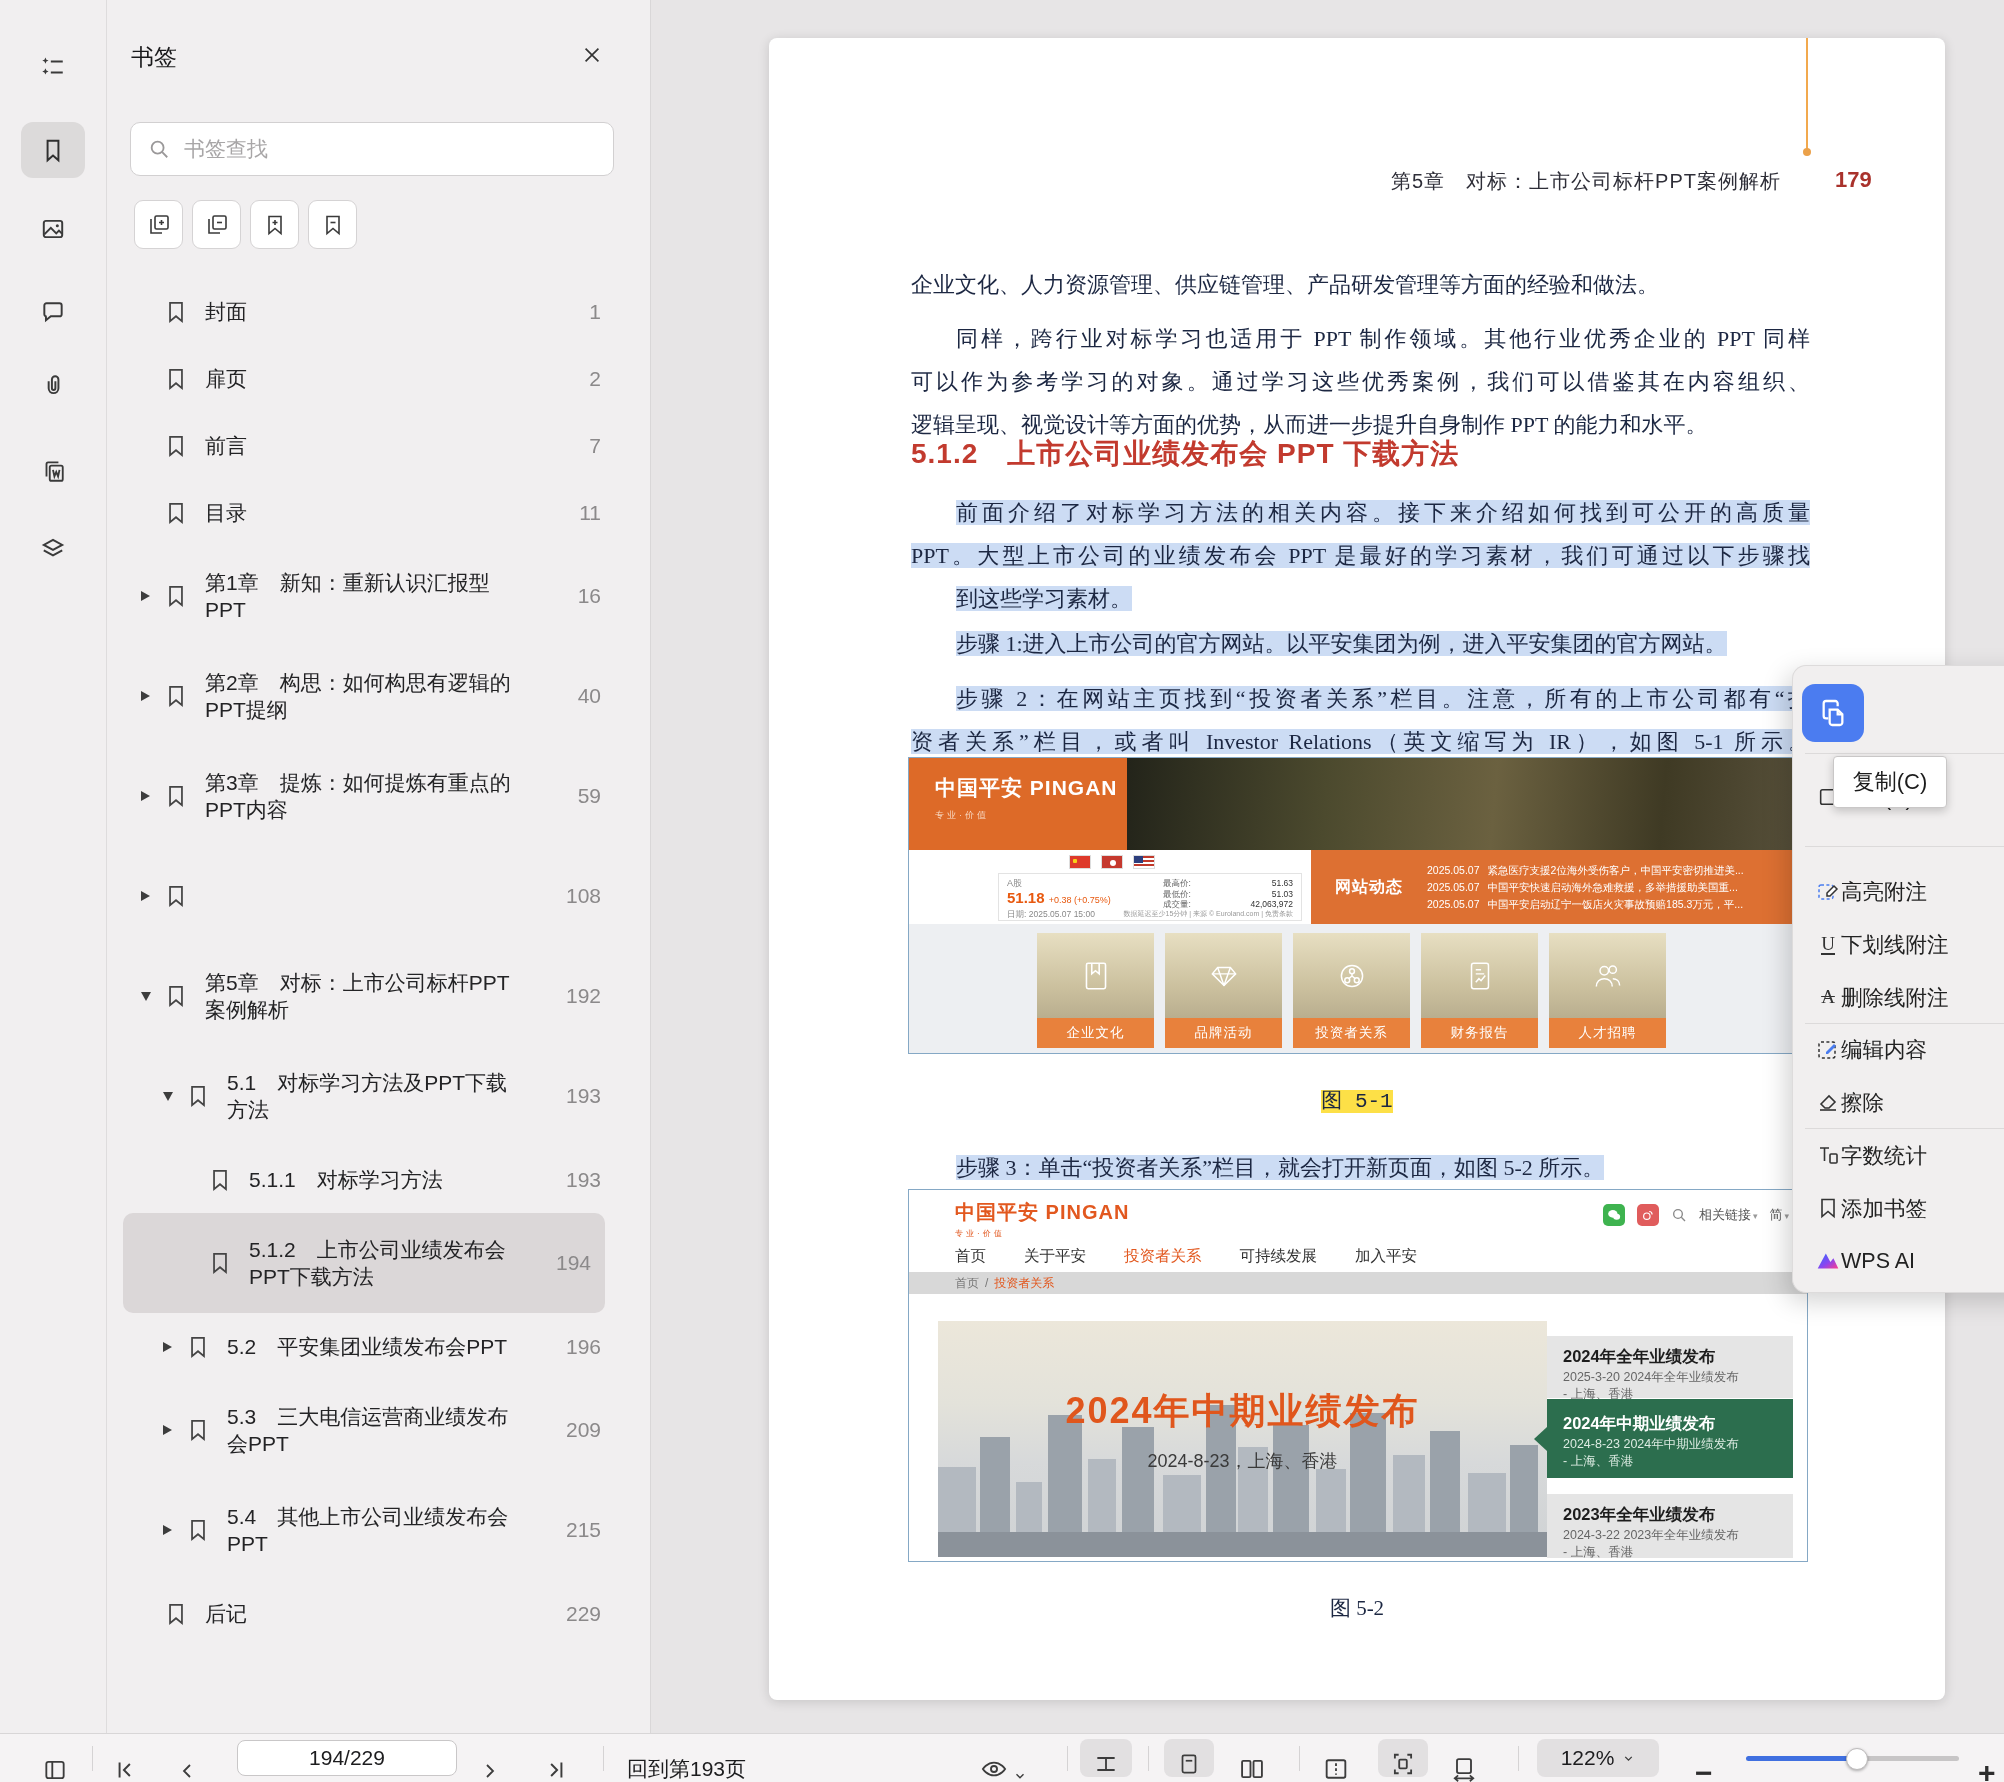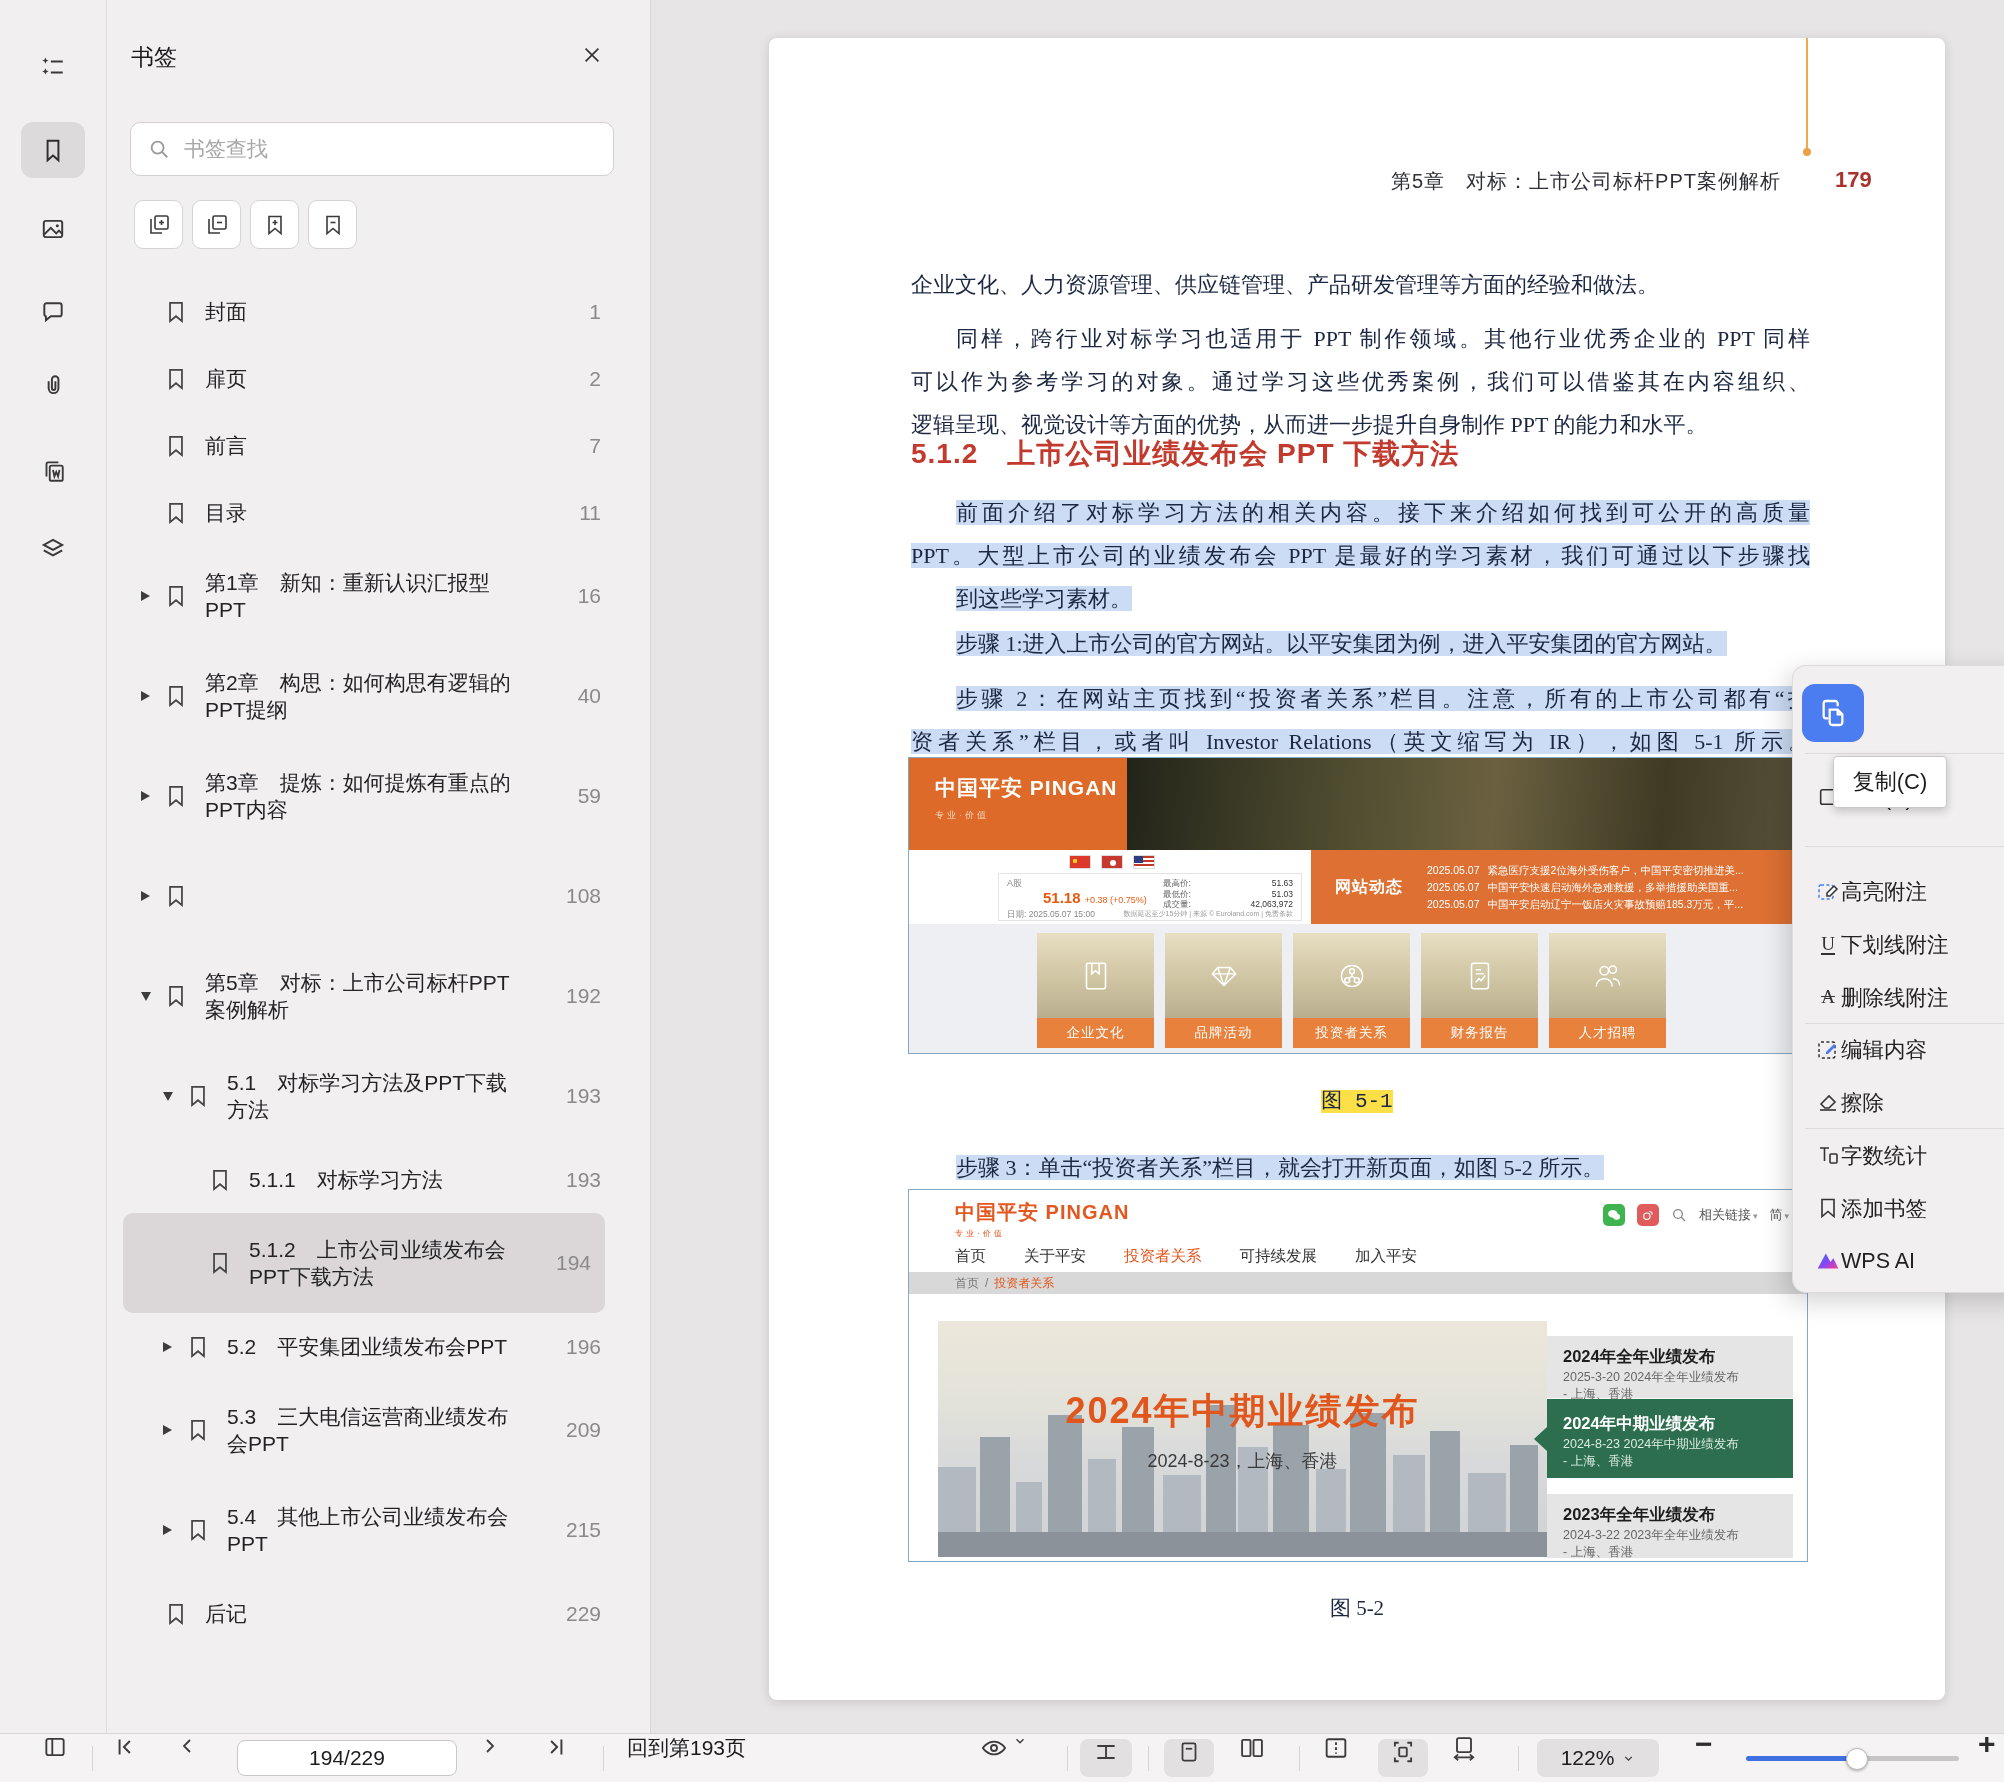--- a/index.html
+++ b/index.html
@@ -63,21 +63,21 @@
   .flag{width:22px;height:14px;border:1px solid #ddd;box-sizing:border-box;position:relative;}
   .flag.cn{background:#de3a2b;}
   .flag.cn::after{content:"";position:absolute;left:3px;top:3px;width:4px;height:4px;background:#f7d117;border-radius:1px;}
   .flag.hk{background:#c5392e;}
   .flag.hk::after{content:"";position:absolute;left:8px;top:4px;width:6px;height:6px;background:#fff;border-radius:50%;}
   .flag.us{background:repeating-linear-gradient(180deg,#c0392b 0 2px,#fff 2px 4px);}
   .flag.us::after{content:"";position:absolute;left:0;top:0;width:9px;height:7px;background:#2c3e7d;}
   .f1-card{position:absolute;left:89px;top:23px;width:304px;height:48px;border:1px solid #e3e3e3;box-sizing:border-box;}
   .f1-cl{position:absolute;left:8px;top:3px;}
   .f1-m{font-size:9px;color:#888;}
-  .f1-price{font-size:15px;font-weight:bold;color:#e8590f;line-height:15px;margin-left:36px;}
+  .f1-price{font-size:15px;font-weight:bold;color:#e8590f;line-height:15px;}
   .f1-price i{font-style:normal;font-size:9px;font-weight:normal;}
   .f1-date{font-size:8.5px;color:#888;margin-top:1px;}
   .f1-cr{position:absolute;right:8px;top:4px;width:130px;font-size:8.5px;color:#666;}
   .f1-cr .r{display:flex;justify-content:space-between;line-height:10.5px;}
   .f1-cr .r b{color:#333;font-weight:normal;}
   .f1-note{position:absolute;right:8px;bottom:1px;font-size:7px;color:#999;}
   .f1-news{flex:1;background:#dd7032;color:#fff;display:flex;align-items:center;}
   .f1-news-title{width:116px;text-align:center;font-size:16px;font-weight:bold;letter-spacing:1px;}
   .f1-news-list{flex:1;font-size:10.5px;line-height:17px;padding-right:8px;}
   .f1-news-list .nr{white-space:nowrap;overflow:hidden;text-overflow:ellipsis;width:330px;}
@@ -122,21 +122,21 @@
   .mrow{position:absolute;left:0;width:100%;height:46px;display:flex;align-items:center;}
   .mrow .mi{width:26px;height:26px;margin-left:22px;display:flex;align-items:center;justify-content:center;}
   .mrow .ml{font-size:21.5px;color:#222;}
   .mi-u{font-size:19px;color:#333;border-bottom:2px solid #333;line-height:19px;font-family:"Liberation Serif",serif;}
   .mi-s{font-size:19px;color:#333;text-decoration:line-through;font-family:"Liberation Serif",serif;}
   .copybtn{position:absolute;left:1802px;top:684px;width:62px;height:58px;border-radius:13px;background:#4b7cf0;display:flex;align-items:center;justify-content:center;z-index:55;}
   .tip{position:absolute;left:1833px;top:756px;width:112px;height:50px;background:#fff;border:1px solid #c9c7c7;border-radius:4px;box-shadow:0 3px 10px rgba(0,0,0,.2);font-size:22px;color:#1c1c1c;display:flex;align-items:center;justify-content:center;z-index:60;}
 
   
   .bar{position:absolute;left:0;top:1733px;width:2004px;height:49px;background:#f5f3f4;border-top:1px solid #d8d6d7;z-index:70;}
-  .bar .abs{position:absolute;top:0;height:49px;display:flex;align-items:flex-start;}
+  .bar .abs{position:absolute;top:0;height:49px;display:flex;align-items:flex-end;}
   .vsep{position:absolute;top:12px;width:1px;height:25px;background:#d5d3d4;}
   .pginput{position:absolute;left:237px;top:6px;width:218px;height:34px;background:#fff;border:1px solid #c9c7c8;border-radius:8px;font-size:21px;color:#1c1c1e;display:flex;align-items:center;justify-content:center;}
   .bartxt{font-size:21px;color:#1c1c1e;}
   .tbtn{display:flex;align-items:center;justify-content:center;border-radius:8px;}
   .tbtn.active{background:#e2e0e1;}
   .zoompill{position:absolute;left:1537px;top:5px;width:122px;height:38px;background:#e2e0e1;border-radius:8px;display:flex;align-items:center;justify-content:center;gap:8px;font-size:21px;color:#1c1c1e;}
   .slider-track{position:absolute;left:1746px;top:22px;width:213px;height:5px;border-radius:3px;background:linear-gradient(90deg,#3f6fe0 0 51%,#c7c5c6 51%);}
   .slider-thumb{position:absolute;left:1846px;top:14px;width:20px;height:20px;border-radius:50%;background:#fff;border:1px solid #bdbbbc;box-shadow:0 1px 3px rgba(0,0,0,.3);}
   .pm{font-size:30px;color:#2d2d2d;font-weight:bold;line-height:20px;}
 </style>

